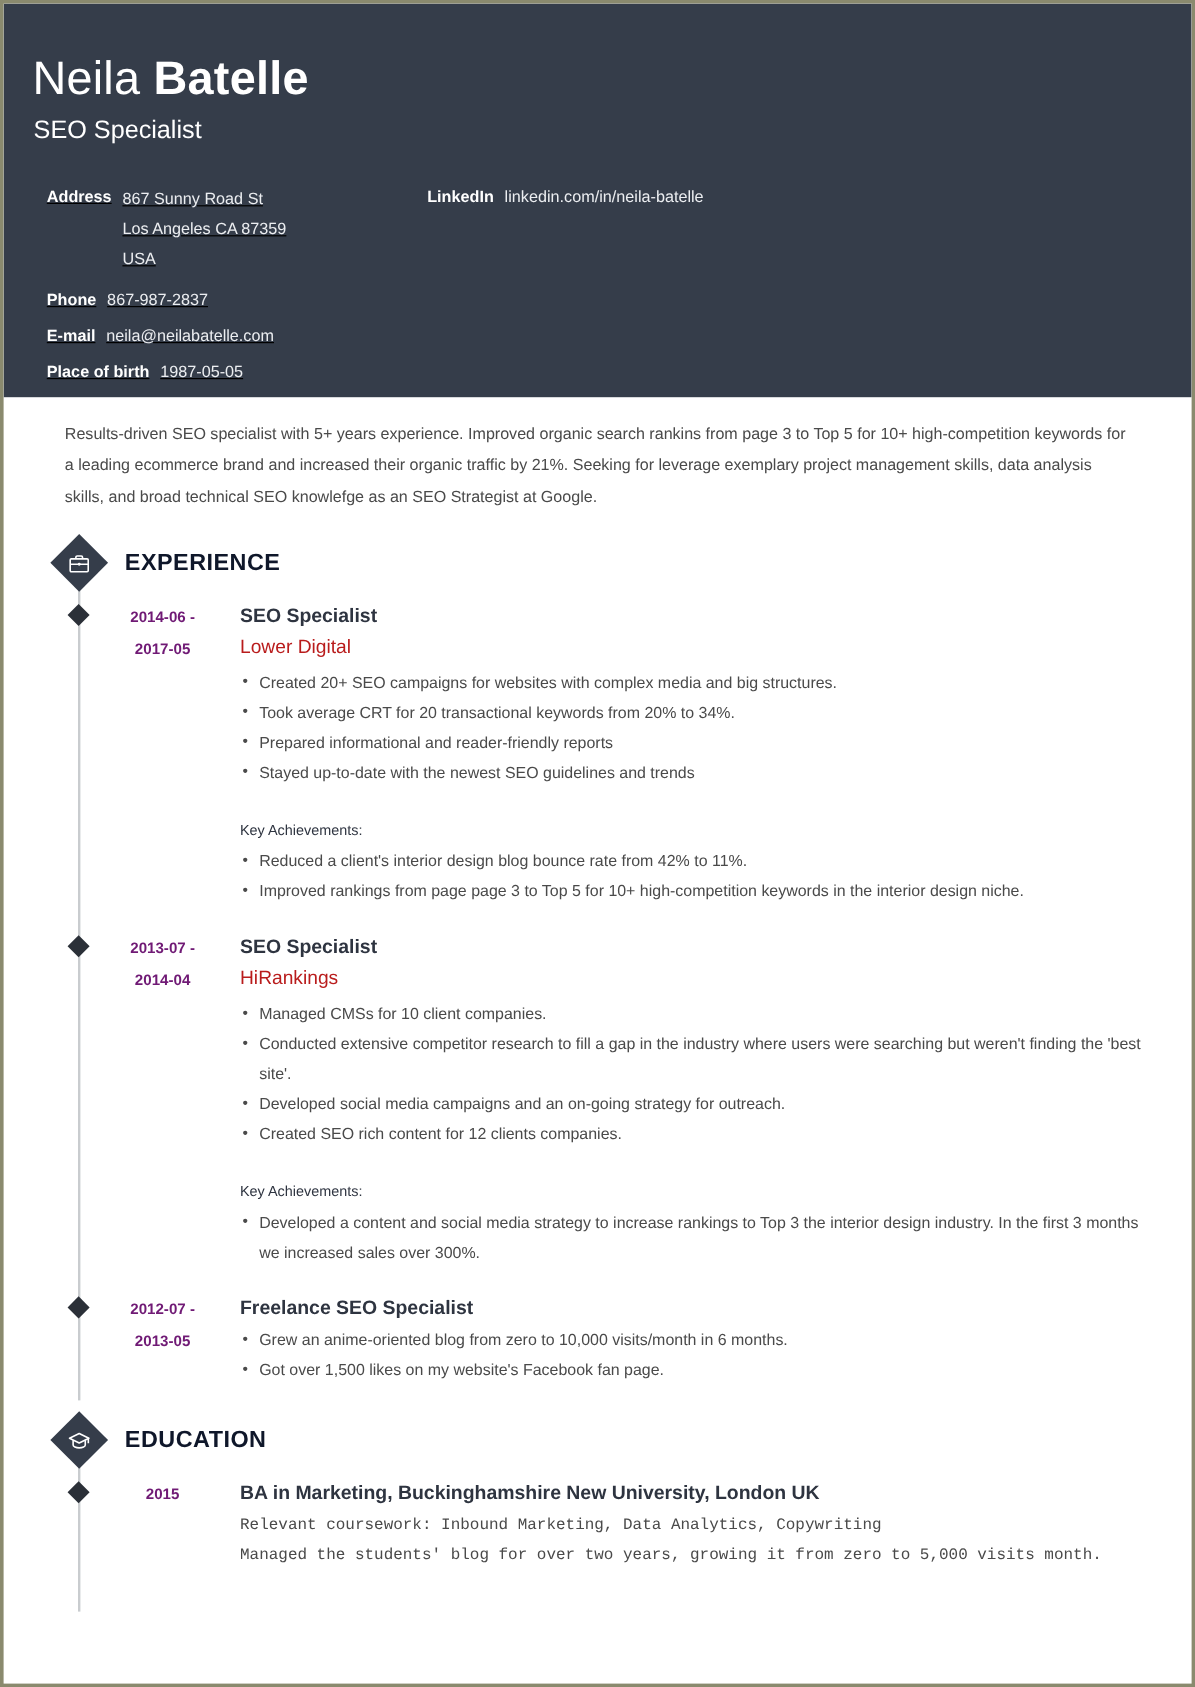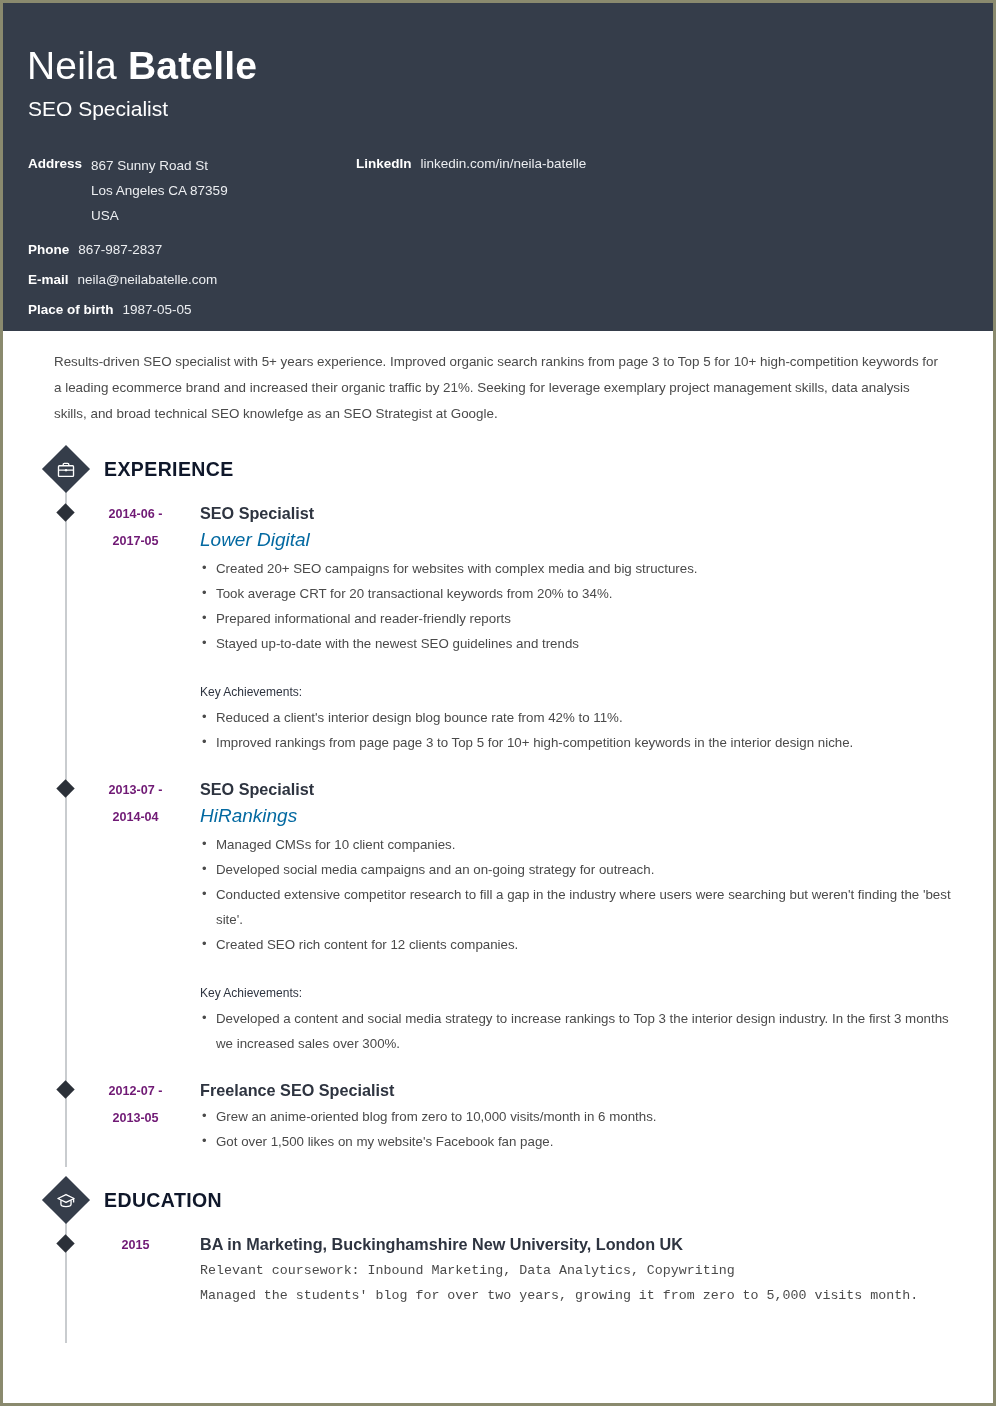--- a/index.html
+++ b/index.html
@@ -49,23 +49,24 @@
     font-weight: 400;
     margin: 6px 0 0 1px;
   }
 
   .contact-wrap {
     position: relative;
     margin-top: 30px;
   }
   .contact-col-left {
     position: absolute;
-    left: 1px;
+    left: 12px;
     top: 0;
     width: 330px;
+    text-decoration: underline;
   }
   .contact-col-right {
     position: absolute;
     left: 329px;
     top: 0;
     width: 560px;
   }
   .crow {
     display: flex;
     align-items: flex-start;
@@ -192,23 +193,22 @@
     padding-top: 0;
   }
   .entry-title {
     font-size: 16.2px;
     font-weight: 700;
     color: #2e3440;
     line-height: 28px;
     margin: 0;
   }
   .entry-org {
-    font-size: 19px;
-    font-style: italic;
-    color: #0369a1;
+    font-size: 16px;
+    color: #b91c1c;
     line-height: 26px;
     margin: 0 0 3px 0;
   }
   ul.bullets {
     list-style: none;
     margin: 0;
     padding: 0;
   }
   ul.bullets li {
     position: relative;
@@ -339,22 +339,22 @@
           <div class="entry-bullet"></div>
           <div class="entry-date">
             <div>2013-07 -</div>
             <div>2014-04</div>
           </div>
           <div class="entry-main">
             <div class="entry-title">SEO Specialist</div>
             <div class="entry-org">HiRankings</div>
             <ul class="bullets">
               <li>Managed CMSs for 10 client companies.</li>
+              <li>Conducted extensive competitor research to fill a gap in the industry where users were searching but weren't finding the 'best site'.</li>
               <li>Developed social media campaigns and an on-going strategy for outreach.</li>
-              <li>Conducted extensive competitor research to fill a gap in the industry where users were searching but weren't finding the 'best site'.</li>
               <li>Created SEO rich content for 12 clients companies.</li>
             </ul>
             <div class="ach-title">Key Achievements:</div>
             <ul class="bullets">
               <li>Developed a content and social media strategy to increase rankings to Top 3 the interior design industry. In the first 3 months we increased sales over 300%.</li>
             </ul>
             <div class="gap-after"></div>
           </div>
         </div>
 

